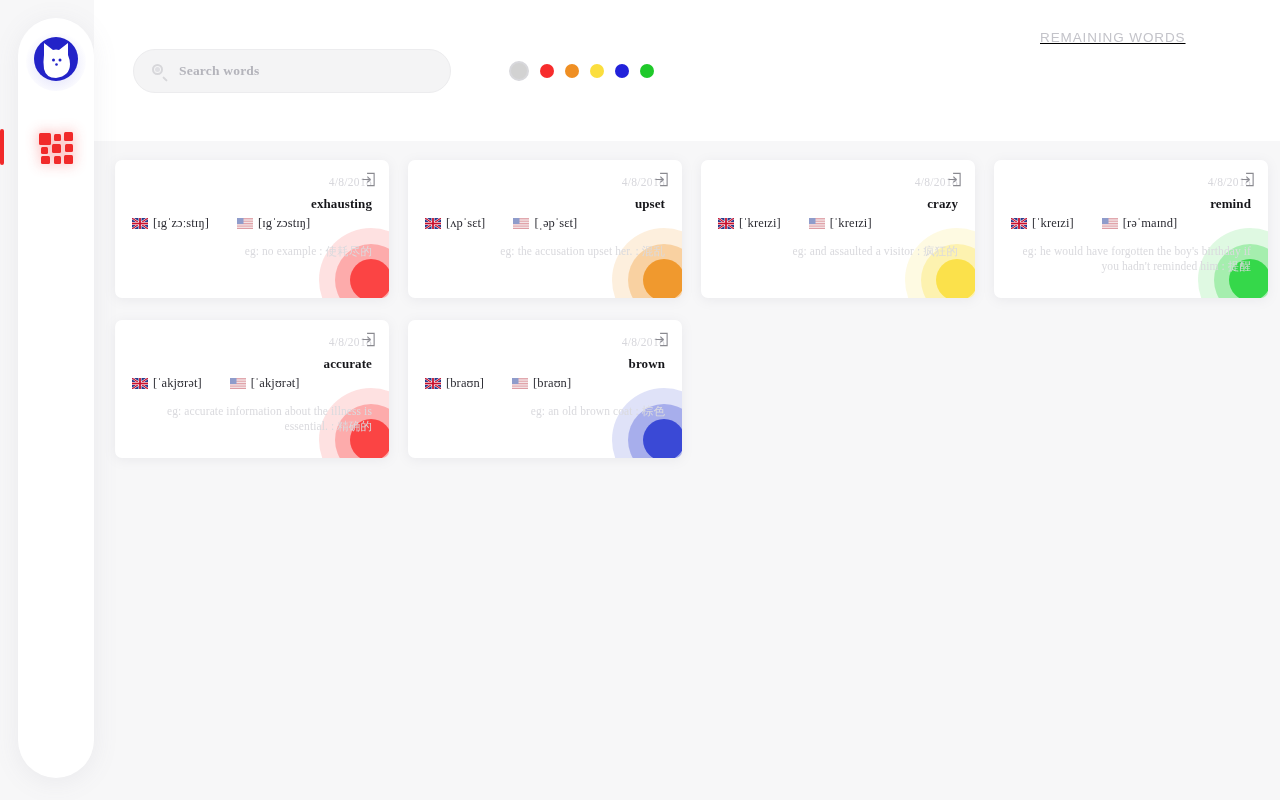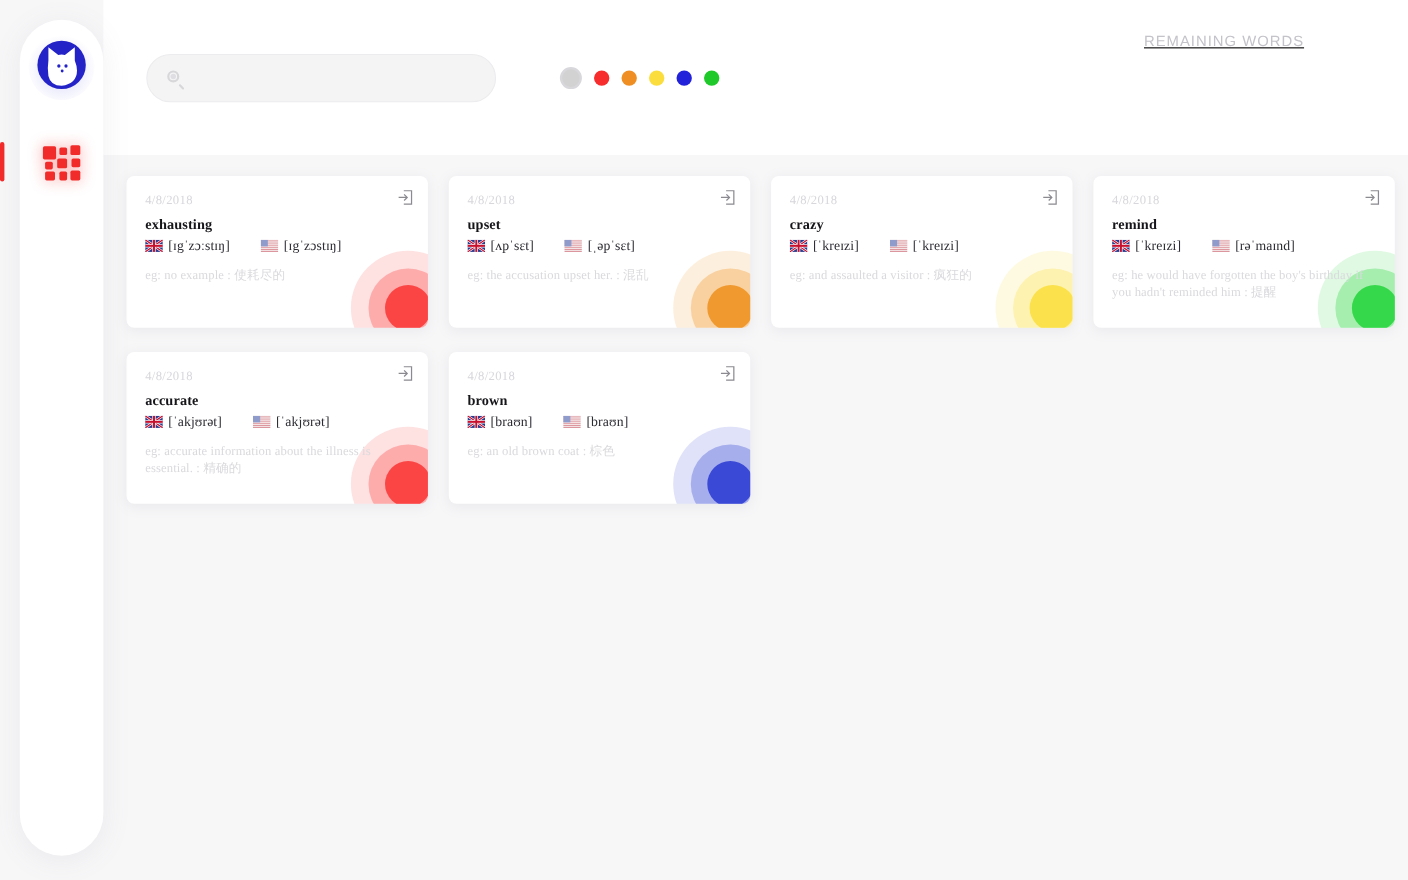--- a/index.html
+++ b/index.html
@@ -212,20 +212,21 @@
 
   #card-grid {
     position: absolute;
     left: 21px;
     top: 19px;
     right: 0;
     display: flex;
     flex-wrap: wrap;
     gap: 22px 19px;
     width: 1165px;
+    text-align: right;
   }
 
   .card {
     position: relative;
     width: 274px;
     height: 138px;
     background: #ffffff;
     border-radius: 7px;
     box-shadow: 0 2px 12px rgba(130,130,150,0.11);
     overflow: hidden;
@@ -346,20 +347,21 @@
   </div>
 </div>
 
 <div id="header">
 
   <div id="search-box">
     <span id="search-icon-el">
       <span class="ring"></span>
         <span class="handle"></span>
     </span>
+    <input id="search-input" type="text" placeholder="Search words" value="" style="">
   </div>
 
   <div id="color-filters">
       <div class="color-dot selected" style="background: rgb(210, 210, 210);"></div>
       <div class="color-dot" style="background: rgb(247, 44, 44);"></div>
       <div class="color-dot" style="background: rgb(239, 143, 35);"></div>
       <div class="color-dot" style="background: rgb(251, 222, 62);"></div>
       <div class="color-dot" style="background: rgb(34, 34, 218);"></div>
       <div class="color-dot" style="background: rgb(31, 201, 42);"></div>
     </div>

